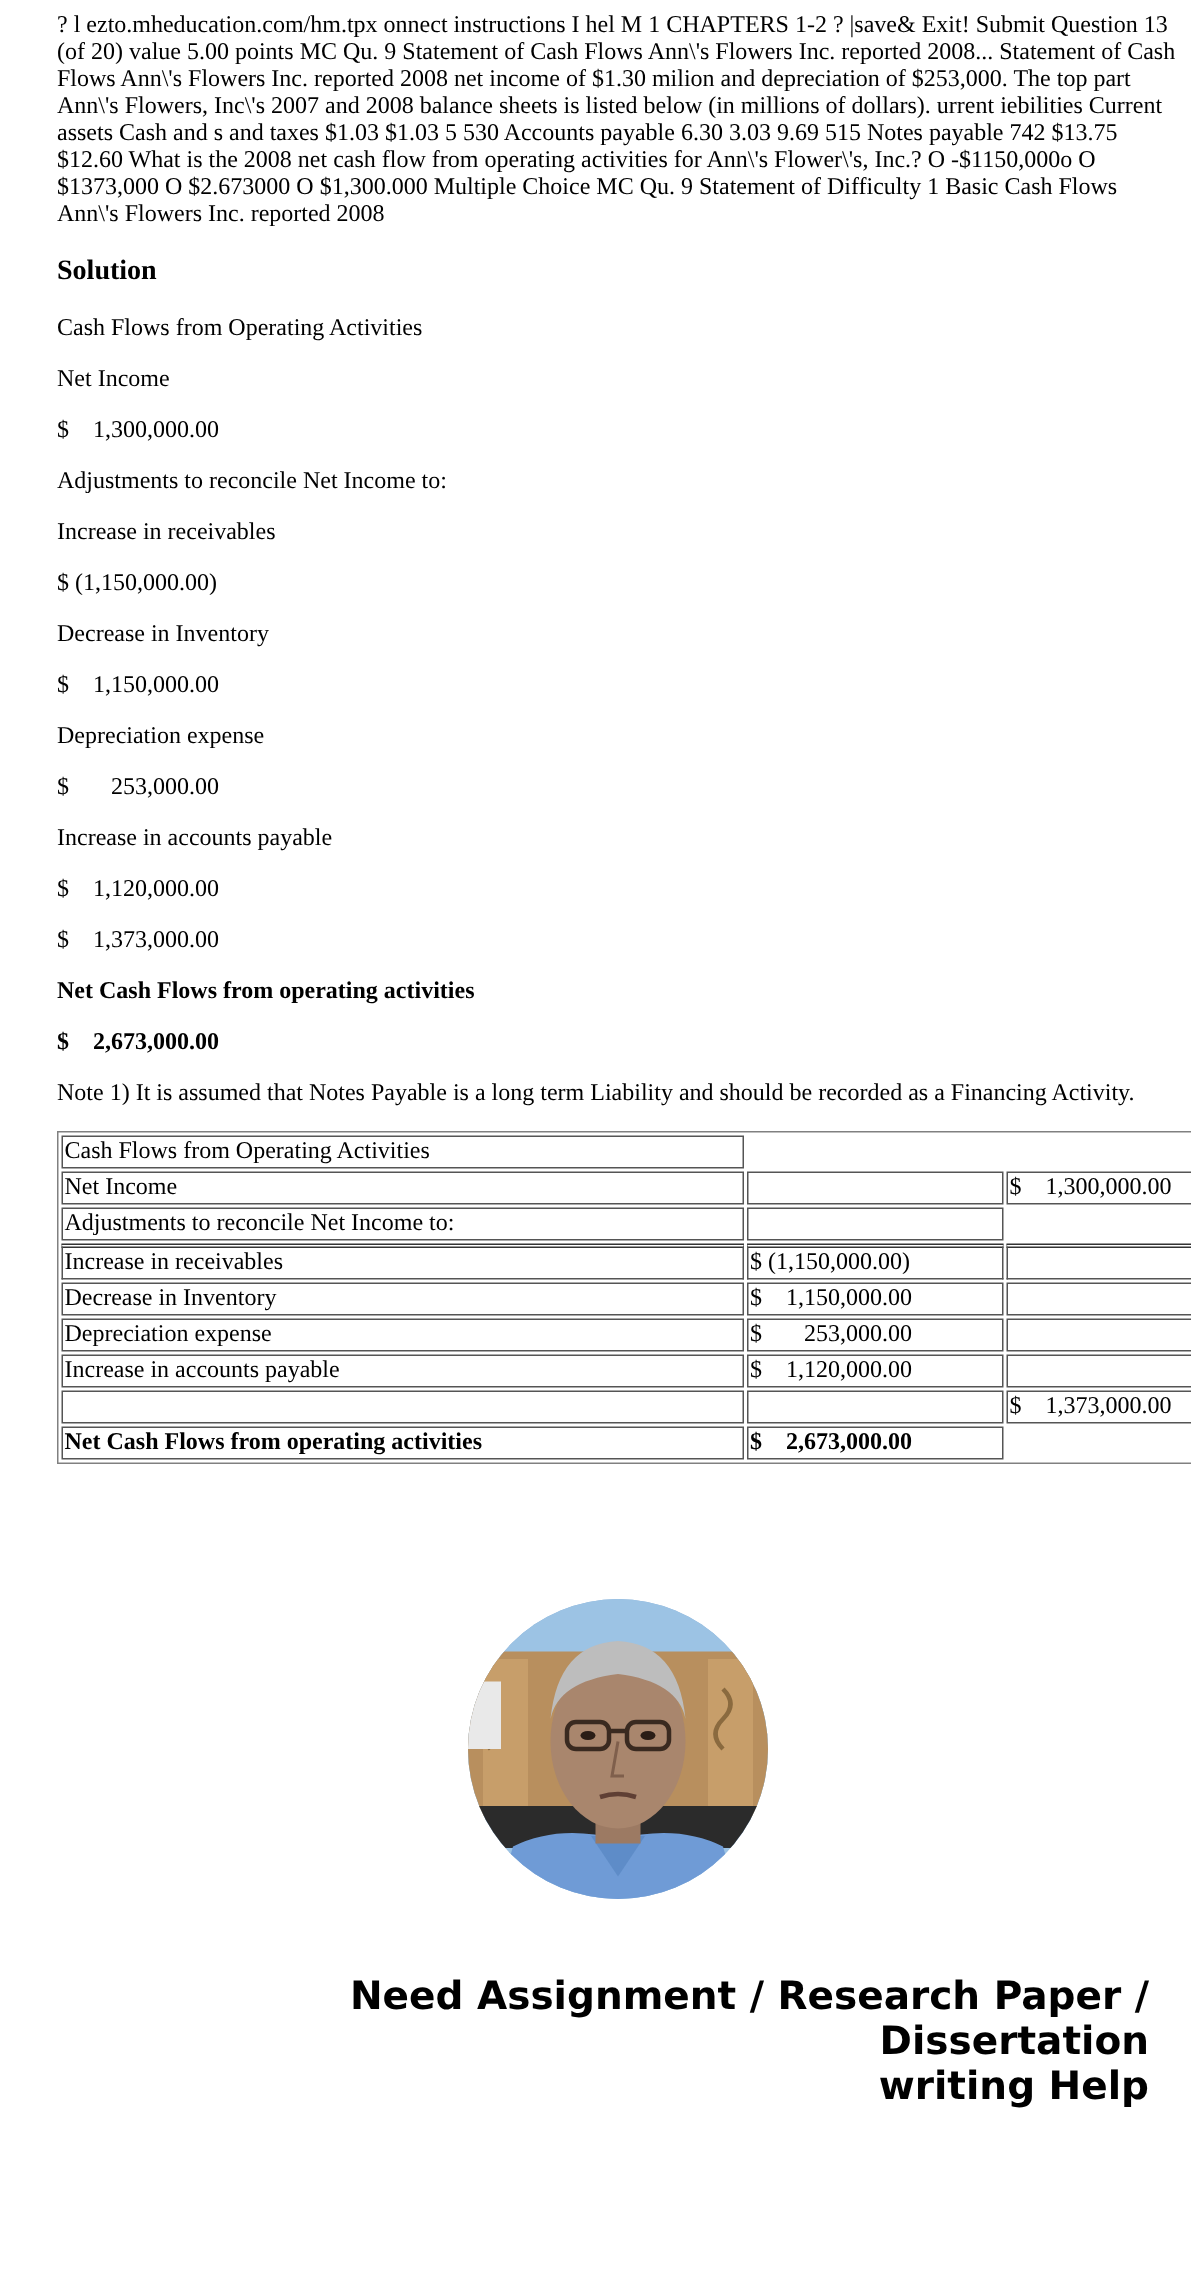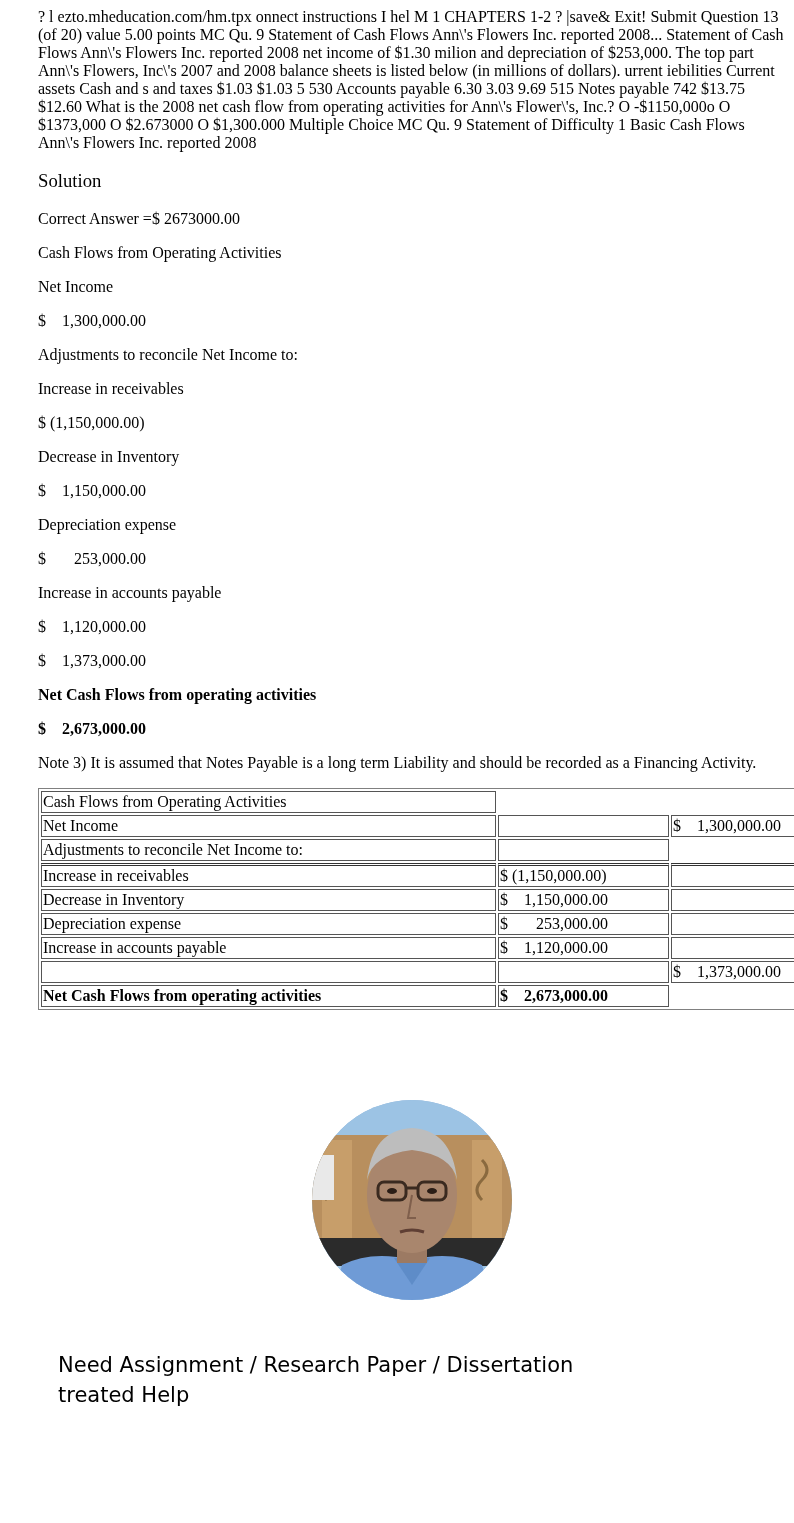--- a/index.html
+++ b/index.html
@@ -18,21 +18,21 @@
     .content {
       padding: 8px 8px 0 8px;
       margin-left: 30px;
     }
     .question {
       margin: 0;
       line-height: 18px;
     }
     h3.solution-title {
       font-size: 18.7px;
-      font-weight: normal;
+      font-weight: bold;
       margin: 18px 0 18px 0;
       line-height: 22px;
     }
     p.line {
       margin: 0 0 16px 0;
       line-height: 18px;
     }
     p.bold {
       font-weight: bold;
     }
@@ -74,60 +74,59 @@
     .avatar {
       width: 200px;
       height: 200px;
       border-radius: 50%;
       overflow: hidden;
       position: relative;
       background: #8fb3d9;
     }
     .footer {
       margin-top: 50px;
-      text-align: left;
+      text-align: right;
       font-family: "DejaVu Sans", sans-serif;
-      font-weight: normal;
-      font-size: 21px;
+      font-weight: bold;
+      font-size: 26px;
       line-height: 30px;
       color: #000000;
       padding: 0 20px;
     }
     .footer div {
       margin: 0;
     }
   </style>
 </head>
 <body>
 
 <div class="content">
 
   <div class="question">? l ezto.mheducation.com/hm.tpx onnect instructions I hel M 1 CHAPTERS 1-2 ? |save&amp; Exit! Submit Question 13 (of 20) value 5.00 points MC Qu. 9 Statement of Cash Flows Ann\'s Flowers Inc. reported 2008... Statement of Cash Flows Ann\'s Flowers Inc. reported 2008 net income of $1.30 milion and depreciation of $253,000. The top part Ann\'s Flowers, Inc\'s 2007 and 2008 balance sheets is listed below (in millions of dollars). urrent iebilities Current assets Cash and s and taxes $1.03 $1.03 5 530 Accounts payable 6.30 3.03 9.69 515 Notes payable 742 $13.75 $12.60 What is the 2008 net cash flow from operating activities for Ann\'s Flower\'s, Inc.? O -$1150,000o O $1373,000 O $2.673000 O $1,300.000 Multiple Choice MC Qu. 9 Statement of Difficulty 1 Basic Cash Flows Ann\'s Flowers Inc. reported 2008</div>
 
   <h3 class="solution-title">Solution</h3>
 
-  <p class="line">Correct Answer =$ 2673000.00</p>
 
   <p class="line money">Cash Flows from Operating Activities</p>
   <p class="line money">Net Income</p>
   <p class="line money">$    1,300,000.00</p>
   <p class="line money">Adjustments to reconcile Net Income to:</p>
   <p class="line money">Increase in receivables</p>
   <p class="line money">$ (1,150,000.00)</p>
   <p class="line money">Decrease in Inventory</p>
   <p class="line money">$    1,150,000.00</p>
   <p class="line money">Depreciation expense</p>
   <p class="line money">$       253,000.00</p>
   <p class="line money">Increase in accounts payable</p>
   <p class="line money">$    1,120,000.00</p>
   <p class="line money">$    1,373,000.00</p>
   <p class="line money bold">Net Cash Flows from operating activities</p>
   <p class="line money bold">$    2,673,000.00</p>
 
-  <p class="line">Note 3) It is assumed that Notes Payable is a long term Liability and should be recorded as a Financing Activity.</p>
+  <p class="line">Note 1) It is assumed that Notes Payable is a long term Liability and should be recorded as a Financing Activity.</p>
 
   <table class="cf">
     <tbody>
       <tr>
         <td class="c1">Cash Flows from Operating Activities</td>
         <td class="noborder" colspan="2"></td>
       </tr>
       <tr>
         <td class="c1">Net Income</td>
         <td class="c2"></td>
@@ -204,16 +203,16 @@
 
         <path d="M100 95 L96 118 L104 118" stroke="#7f5f4c" stroke-width="2" fill="none"></path>
 
         <path d="M88 132 Q100 128 112 132" stroke="#5f3f34" stroke-width="3" fill="none"></path>
       </svg>
     </div>
   </div>
 
   <div class="footer">
     <div>Need Assignment / Research Paper / Dissertation</div>
-    <div>treated Help</div>
+    <div>writing Help</div>
   </div>
 
 </div>
 
 </body></html>

